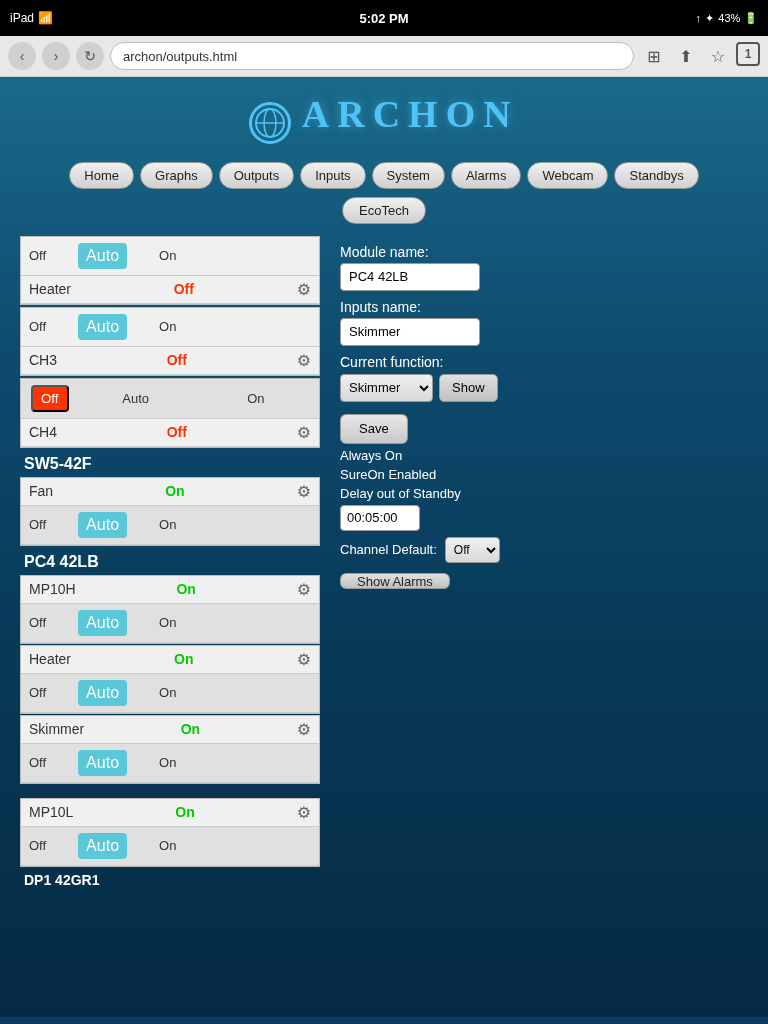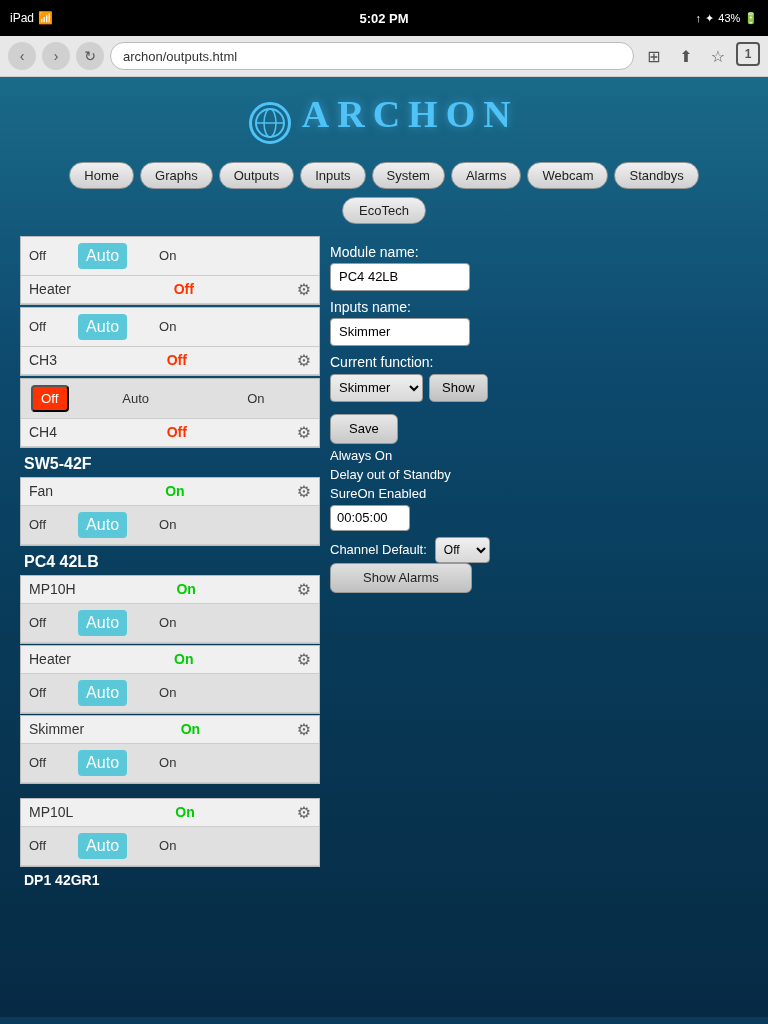--- a/index.html
+++ b/index.html
@@ -120,21 +120,21 @@
       border-radius: 14px;
       padding: 5px 16px;
       font-size: 13px;
       color: #222;
       cursor: pointer;
     }
 
     
     .main-content {
       display: flex;
-      gap: 10px;
+      gap: 20px;
       padding: 0 20px;
     }
 
     
     .device-panel {
       width: 300px;
       flex-shrink: 0;
     }
 
     .device-group-label {
@@ -283,25 +283,26 @@
       height: 26px;
       border: 1px solid #999;
       border-radius: 4px;
       padding: 0 4px;
       font-size: 12px;
       background: linear-gradient(180deg, #f0f0f0, #d8d8d8);
     }
 
     .action-btn {
       display: block;
-      height: 30px;
+      margin-top: 10px;
+      height: 16px;
       background: linear-gradient(180deg, #e0e0e0, #c0c0c0);
       border: 1px solid #999;
       border-radius: 6px;
-      padding: 0 32px;
+      padding: 0 16px;
       font-size: 13px;
       cursor: pointer;
       color: #222;
     }
 
     .partially-visible {
       color: #fff;
       font-size: 14px;
       font-weight: bold;
       padding: 4px 4px 0;
@@ -513,22 +514,22 @@
           <option>Heater</option>
           <option>Light</option>
           <option>Timer</option>
         </select>
         <button class="show-btn">Show</button>
       </div>
 
       <button class="save-btn">Save</button>
 
       <div class="info-text">Always On</div>
+      <div class="info-text">SureOn Enabled</div>
       <div class="info-text">Delay out of Standby</div>
-      <div class="info-text">SureOn Enabled</div>
       <input class="time-input" type="text" value="00:05:00" style="">
 
       <div class="default-row">
         <span class="default-label">Channel Default:</span>
         <select class="default-select">
           <option>Off</option>
           <option>On</option>
           <option>Auto</option>
         </select>
       </div>

